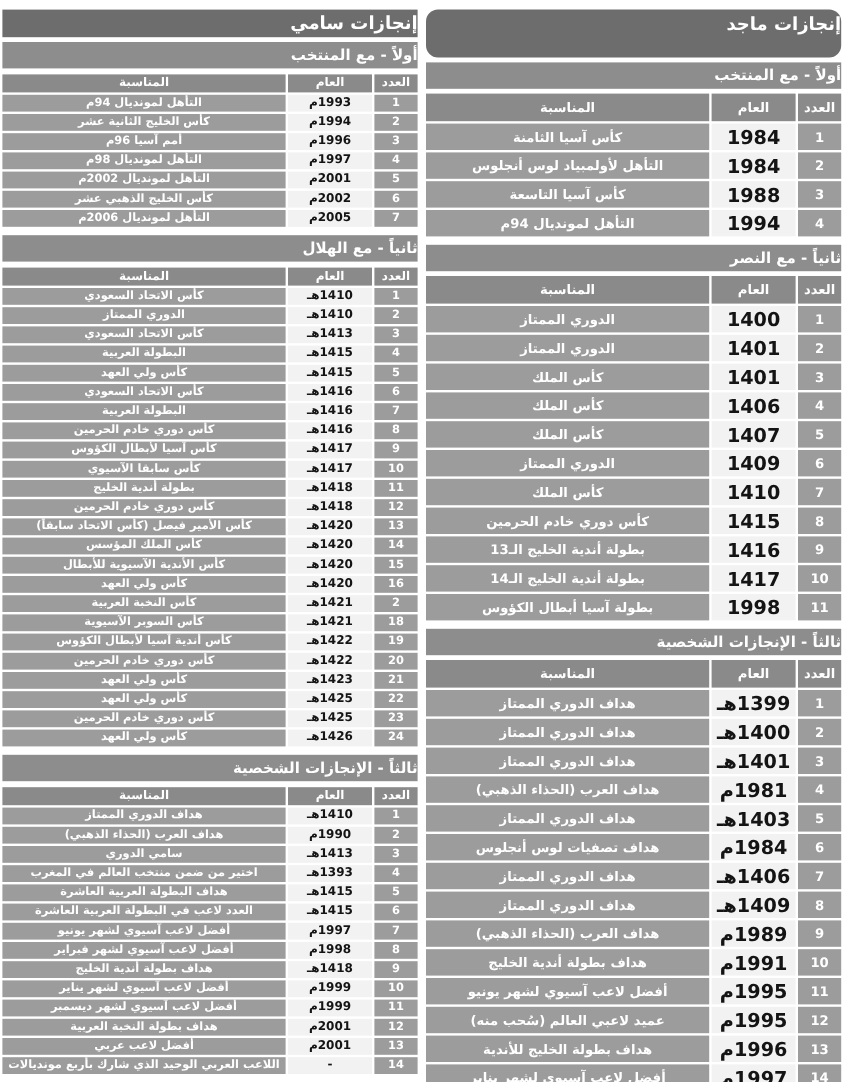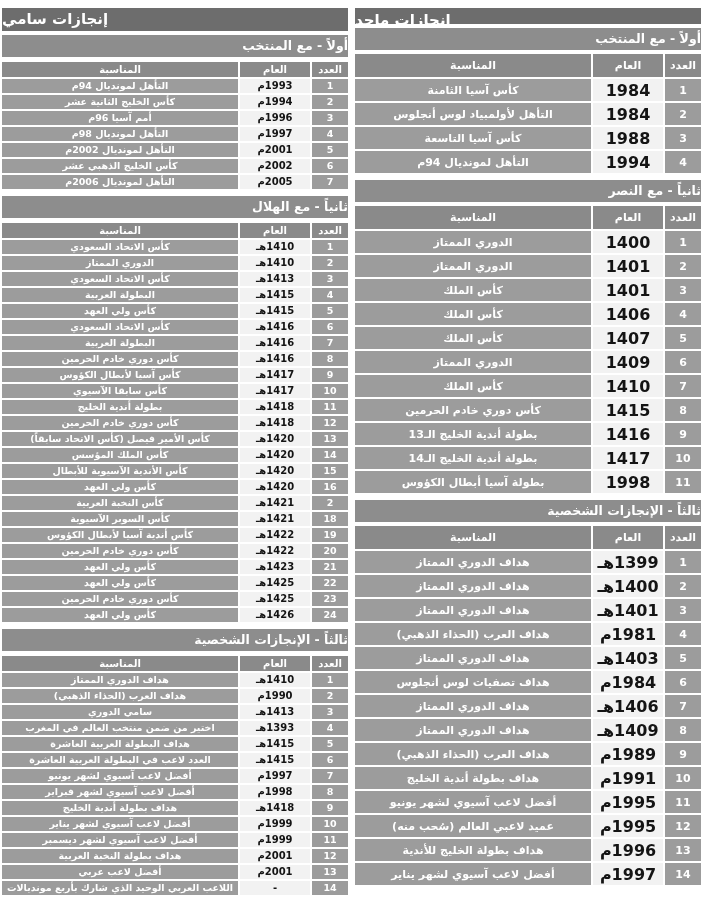--- a/index.html
+++ b/index.html
@@ -5,23 +5,23 @@
   html,body{margin:0;padding:0;background:#ffffff;}
   body{
     width:703px;height:902px;overflow:hidden;
     font-family:"DejaVu Sans", sans-serif;
     -webkit-font-smoothing:antialiased;
   }
   .page{display:flex;gap:7px;padding:8px 2px 0 2px;box-sizing:border-box;width:703px;}
   .col{flex:1;display:flex;flex-direction:column;min-width:0;}
 
   .title-bar{
-    background:#6d6d6d;color:#ffffff;font-weight:bold;text-align:left;
+    background:#6d6d6d;color:#ffffff;font-weight:bold;text-align:right;
   }
-  .col-majed .title-bar{height:16px;line-height:24px;font-size:15px;}
+  .col-majed .title-bar{height:40px;line-height:24px;font-size:15px;border-radius:10px;}
   .col-sami  .title-bar{height:23px;line-height:23px;font-size:15px;}
 
   .sec{display:flex;flex-direction:column;}
   .sec{margin-top:4px;}
   .sec ~ .sec{margin-top:7px;}
 
   .section-bar{
     background:#8d8d8d;color:#ffffff;font-weight:bold;
   }
   .col-majed .section-bar{height:22px;line-height:22px;font-size:12.5px;}

